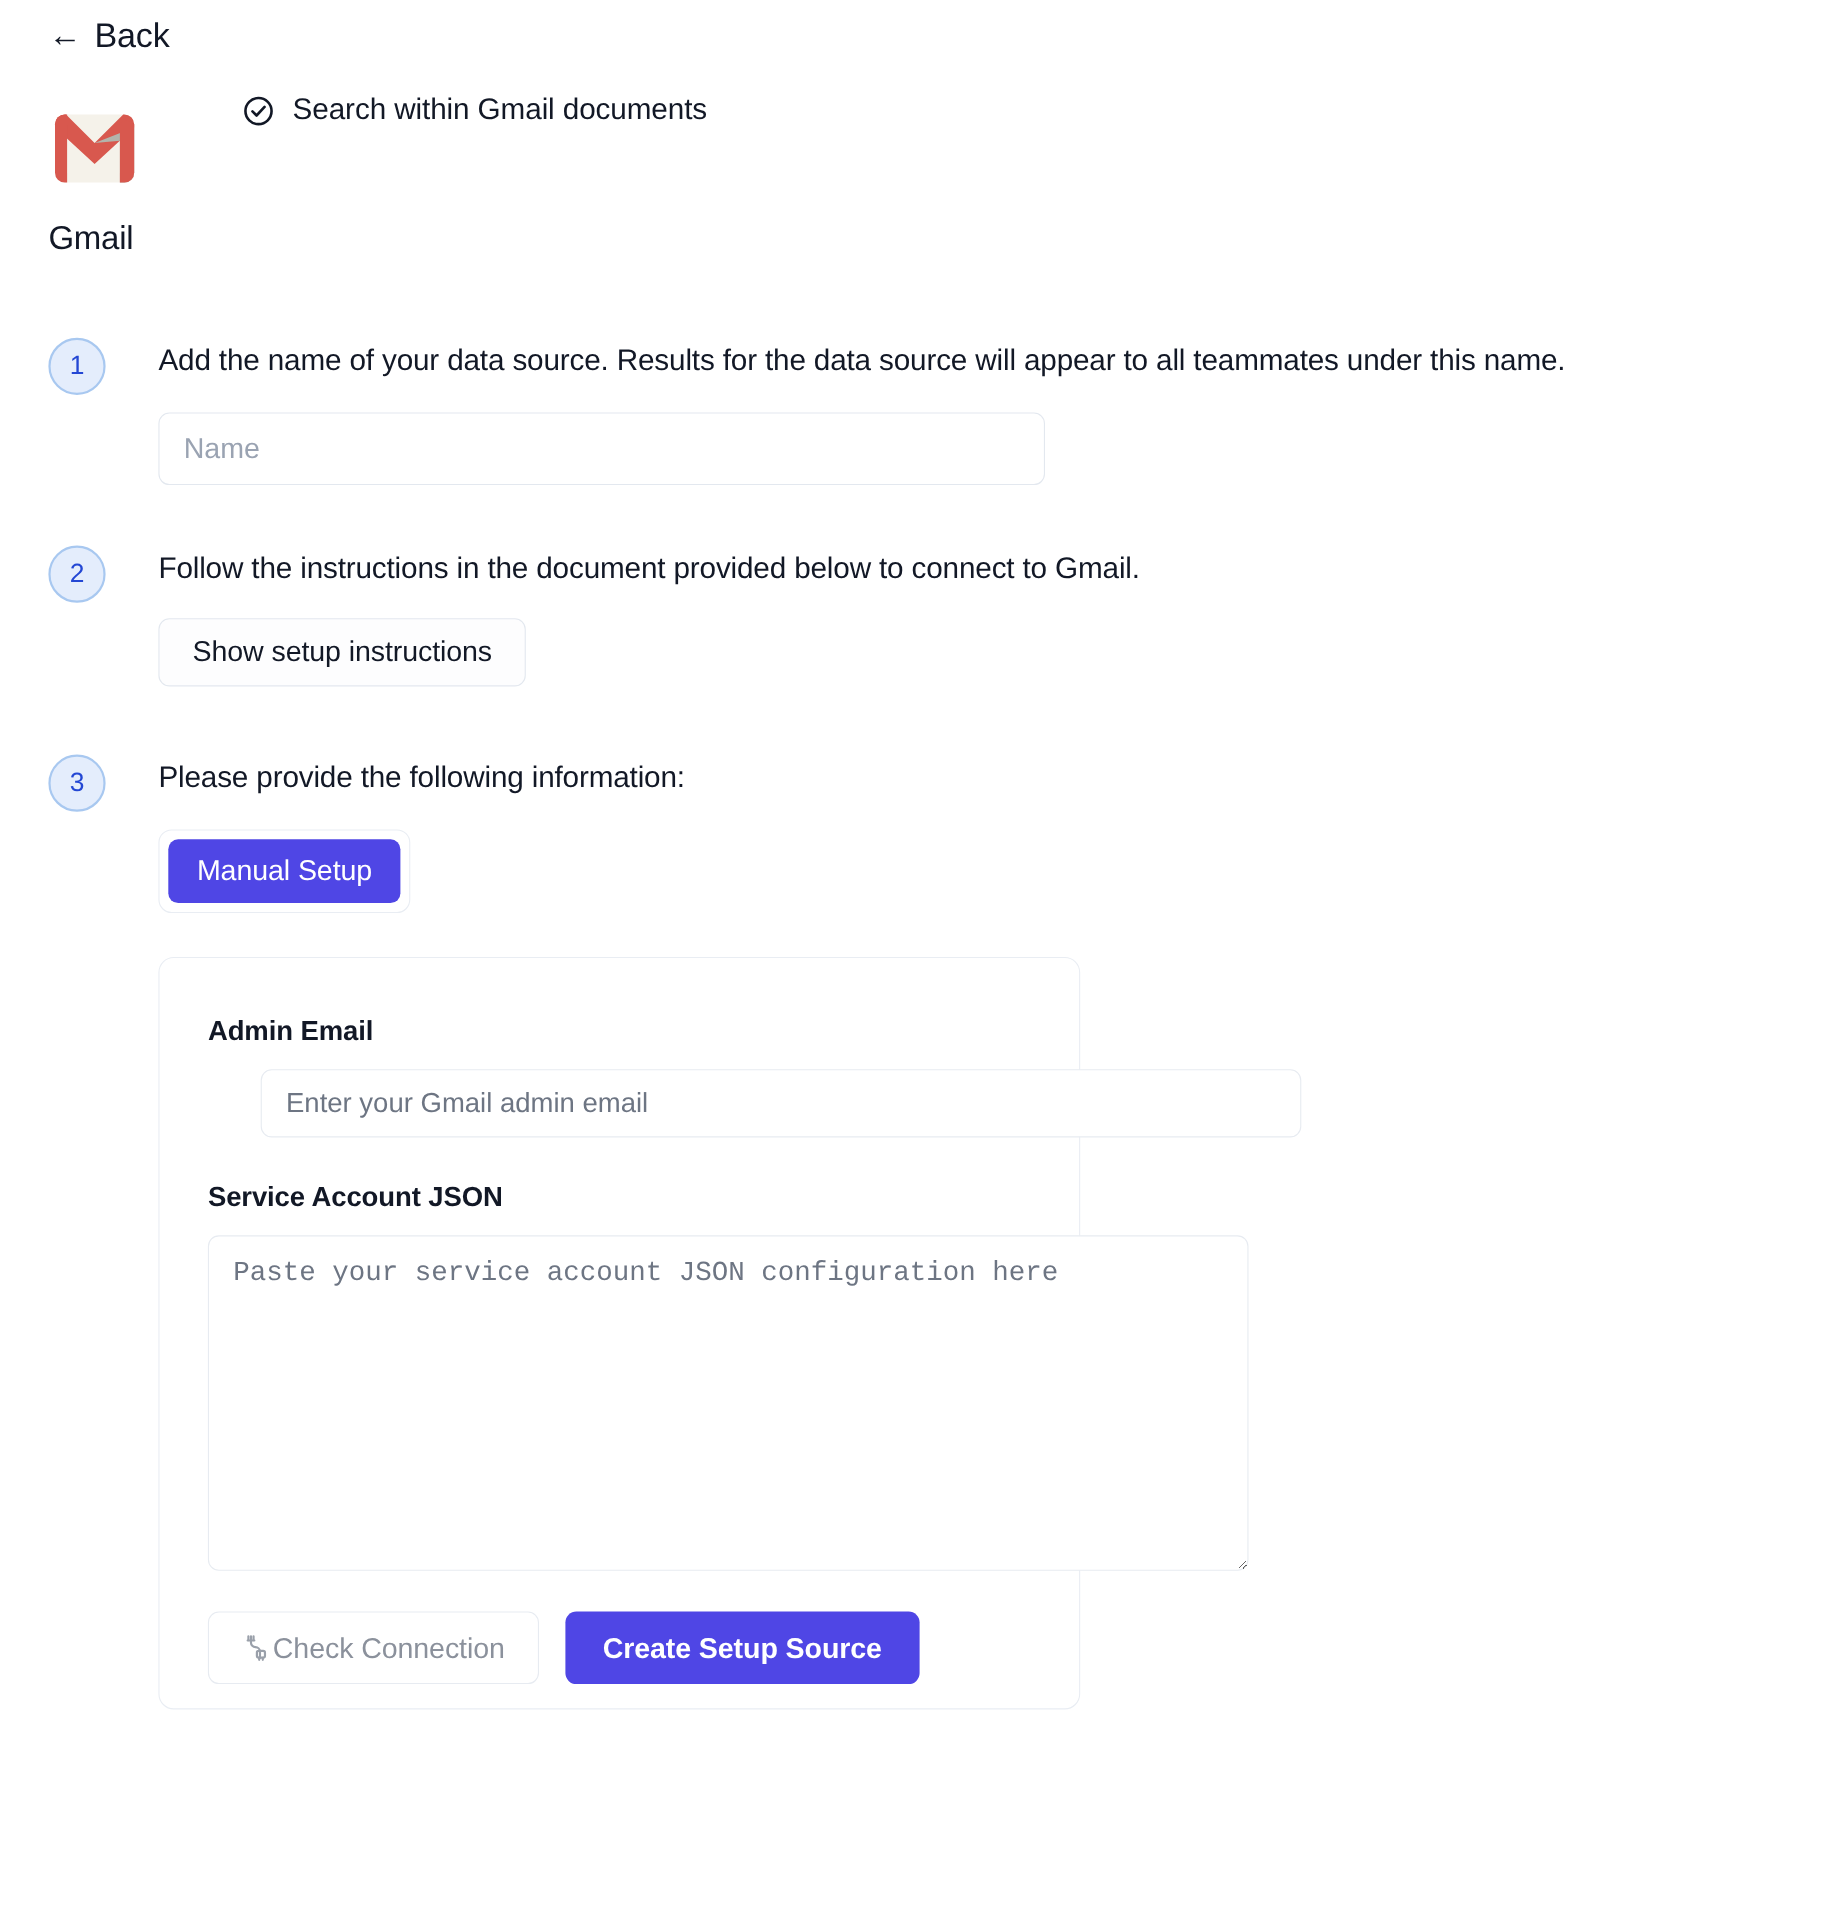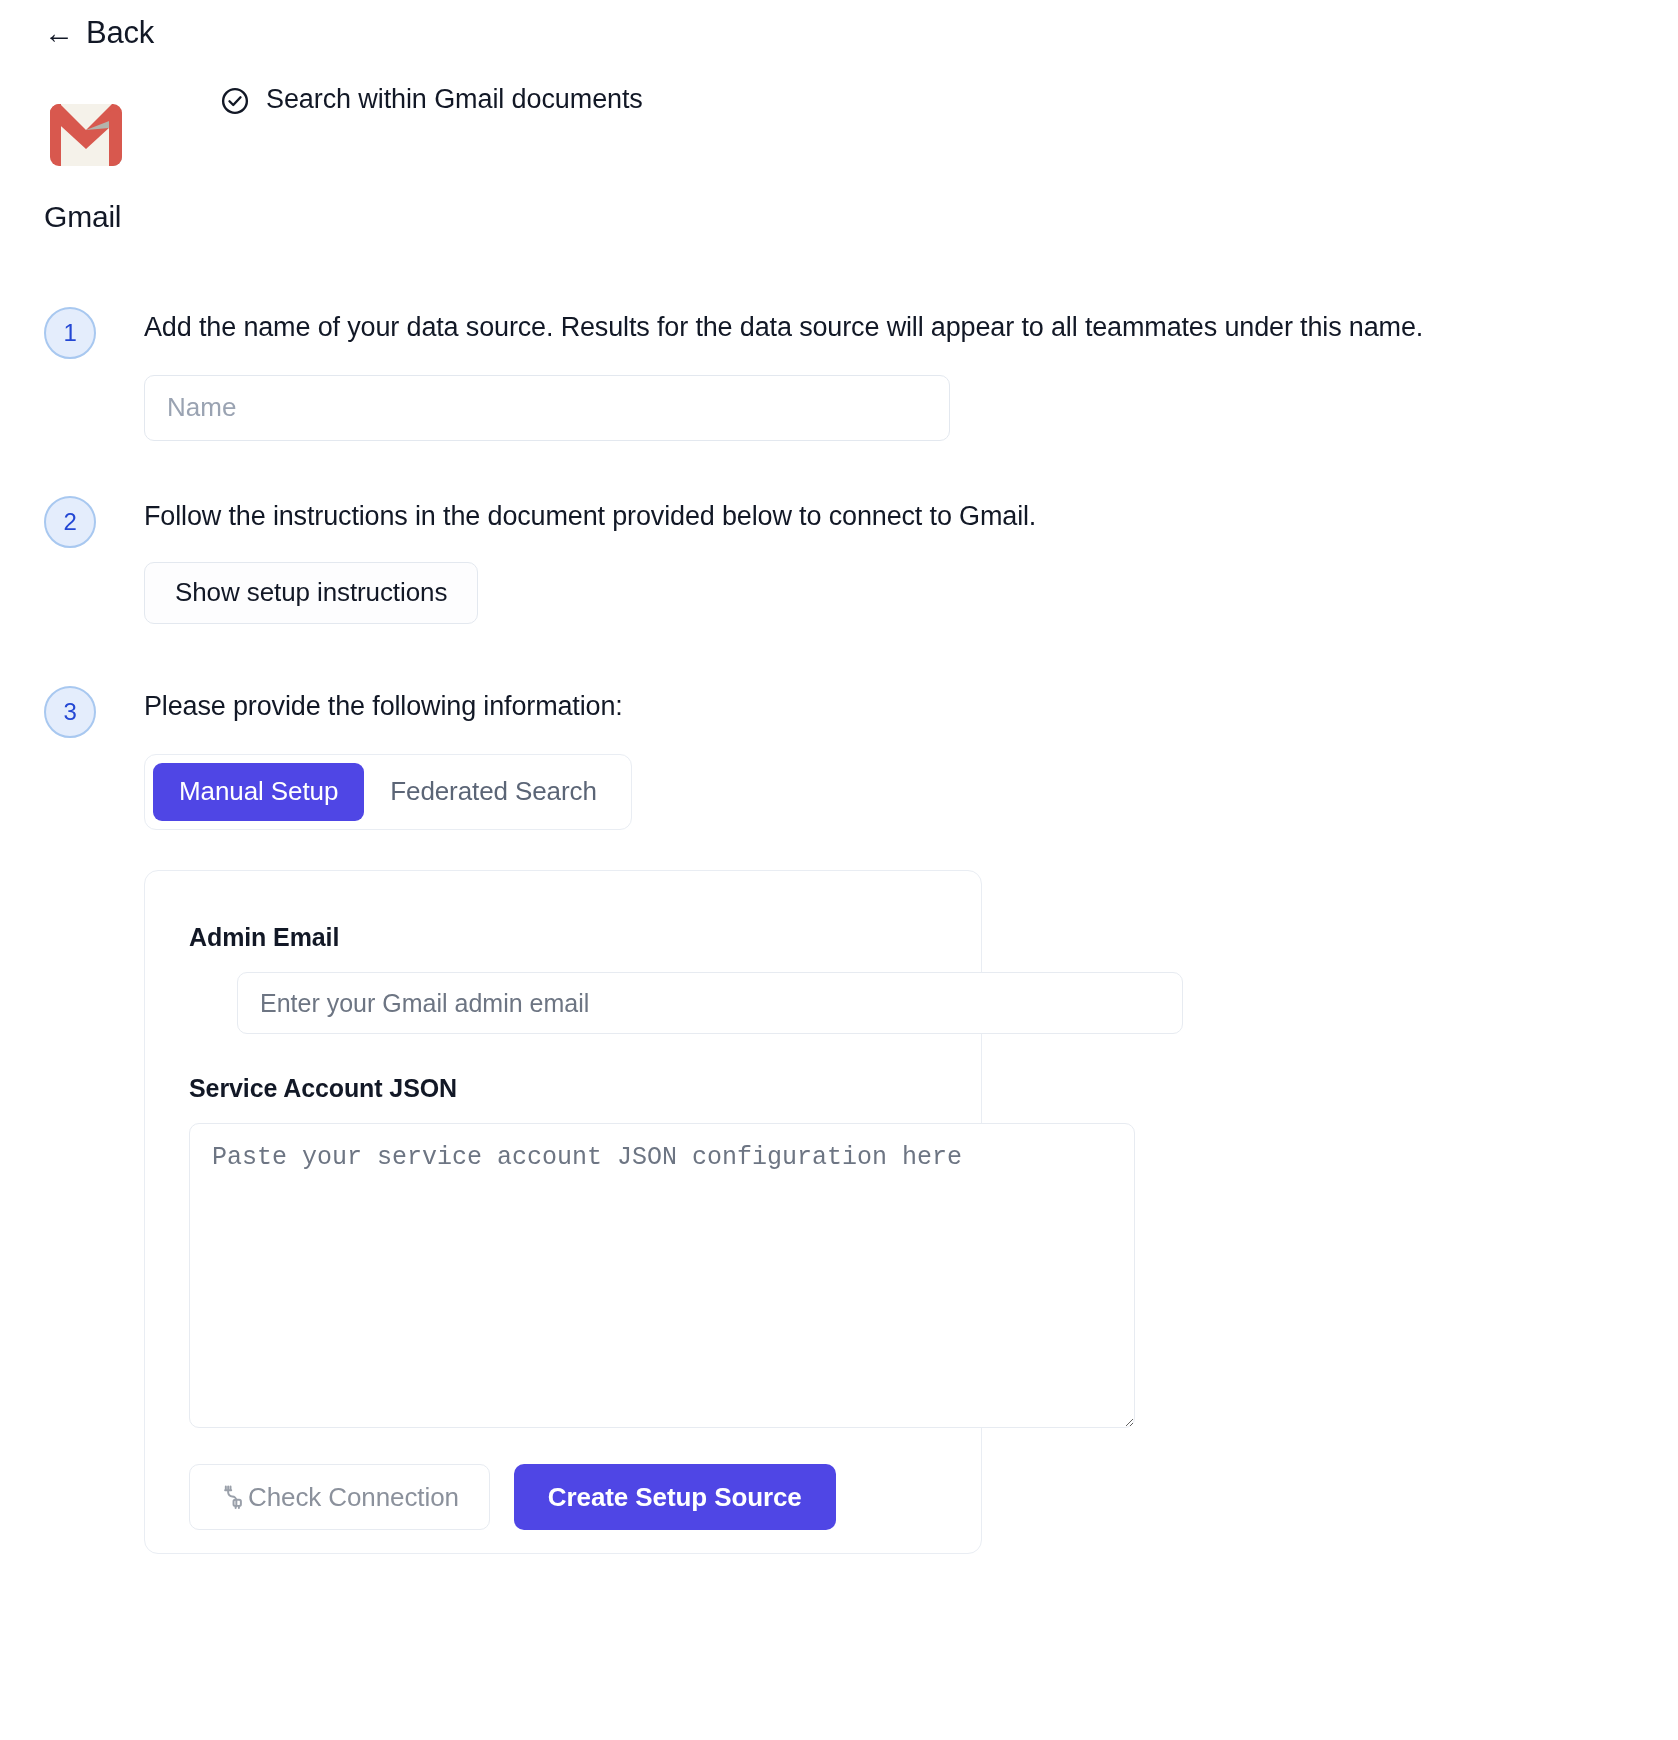--- a/index.html
+++ b/index.html
@@ -345,21 +345,20 @@
       <button class="setup-btn">Show setup instructions</button>
     </div>
   </div>
 
   <div class="step" id="step-3">
     <div class="step-badge">3</div>
     <div class="step-body">
       <div class="step-text">Please provide the following information:</div>
       <div class="tab-switch">
         <button class="tab active">Manual Setup</button>
-        <button class="tab">Federated Search</button>
       </div>
     </div>
   </div>
 
   <div class="config-card">
     <div class="field-label">Admin Email</div>
     <input class="admin-email-input" type="text" placeholder="Enter your Gmail admin email" style="">
 
     <div class="field-label json-label">Service Account JSON</div>
     <textarea class="json-textarea" placeholder="Paste your service account JSON configuration here" style=""></textarea>

